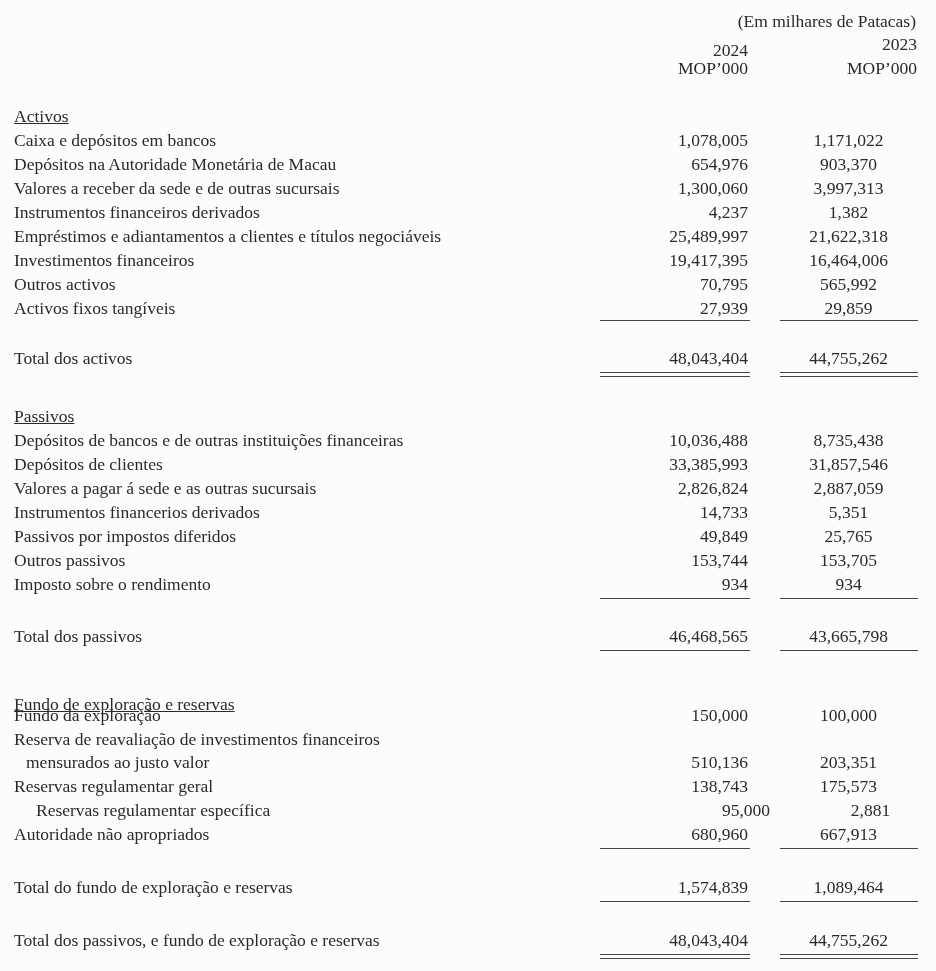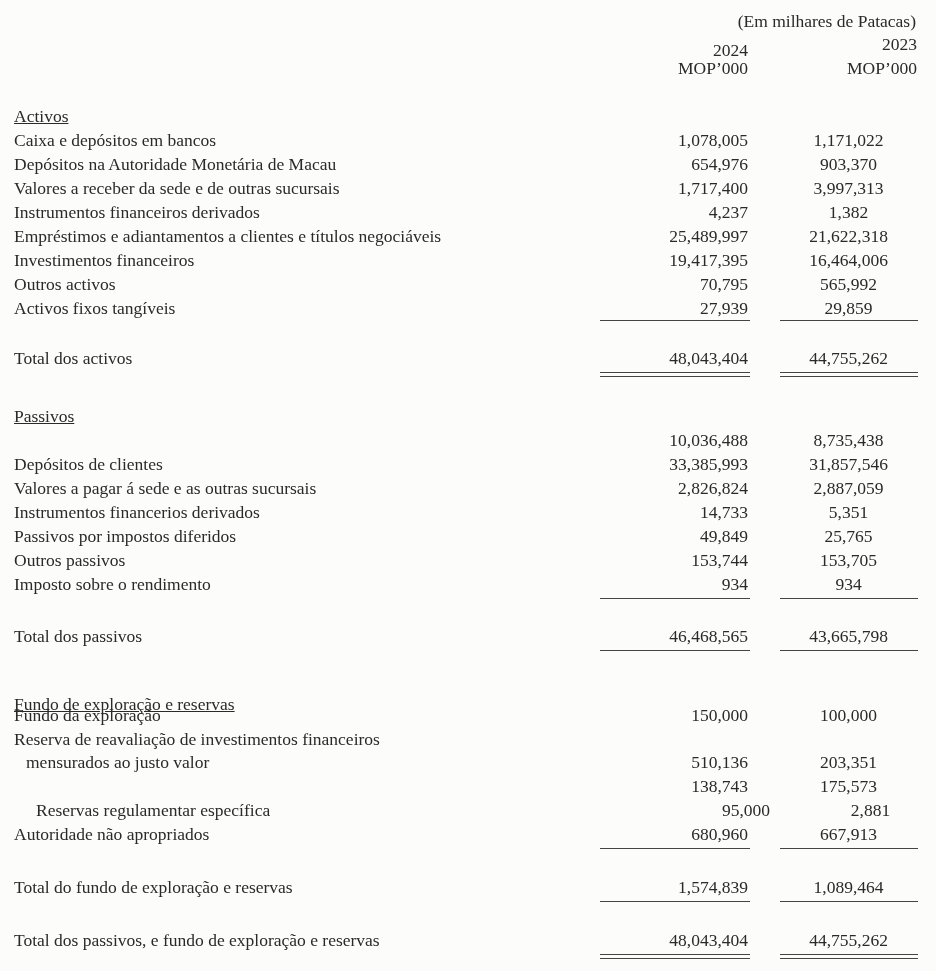--- a/index.html
+++ b/index.html
@@ -41,21 +41,21 @@
   <span class="v24">1,078,005</span>
   <span class="v23">1,171,022</span>
 </div>
 <div class="row" style="top:152px;">
   <span class="lbl">Depósitos na Autoridade Monetária de Macau</span>
   <span class="v24">654,976</span>
   <span class="v23">903,370</span>
 </div>
 <div class="row" style="top:176px;">
   <span class="lbl">Valores a receber da sede e de outras sucursais</span>
-  <span class="v24">1,717,400</span>
+  <span class="v24">1,300,060</span>
   <span class="v23">3,997,313</span>
 </div>
 <div class="row" style="top:200px;">
   <span class="lbl">Instrumentos financeiros derivados</span>
   <span class="v24">4,237</span>
   <span class="v23">1,382</span>
 </div>
 <div class="row" style="top:224px;">
   <span class="lbl">Empréstimos e adiantamentos a clientes e títulos negociáveis</span>
   <span class="v24">25,489,997</span>
@@ -83,20 +83,21 @@
   <span class="v24">48,043,404</span>
   <span class="v23">44,755,262</span>
 </div>
 <div class="dbl r24" style="top:372px;"></div>
 <div class="dbl r23" style="top:372px;"></div>
 
 <div class="row" style="top:404px;">
   <span class="lbl sec">Passivos</span>
 </div>
 <div class="row" style="top:428px;">
+  <span class="lbl">Depósitos de bancos e de outras instituições financeiras</span>
   <span class="v24">10,036,488</span>
   <span class="v23">8,735,438</span>
 </div>
 <div class="row" style="top:452px;">
   <span class="lbl">Depósitos de clientes</span>
   <span class="v24">33,385,993</span>
   <span class="v23">31,857,546</span>
 </div>
 <div class="row" style="top:476px;">
   <span class="lbl">Valores a pagar á sede e as outras sucursais</span>
@@ -143,20 +144,21 @@
 </div>
 <div class="row" style="top:727px;">
   <span class="lbl">Reserva de reavaliação de investimentos financeiros</span>
 </div>
 <div class="row" style="top:750px;">
   <span class="lbl indent">mensurados ao justo valor</span>
   <span class="v24">510,136</span>
   <span class="v23">203,351</span>
 </div>
 <div class="row" style="top:774px;">
+  <span class="lbl">Reservas regulamentar geral</span>
   <span class="v24">138,743</span>
   <span class="v23">175,573</span>
 </div>
 <div class="row" style="top:798px;margin-left:22px;">
   <span class="lbl">Reservas regulamentar específica</span>
   <span class="v24">95,000</span>
   <span class="v23">2,881</span>
 </div>
 <div class="row" style="top:822px;">
   <span class="lbl">Autoridade não apropriados</span>

